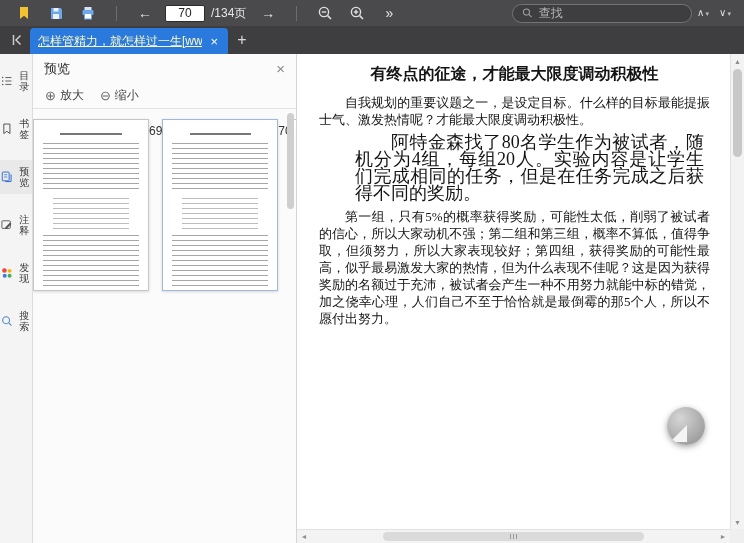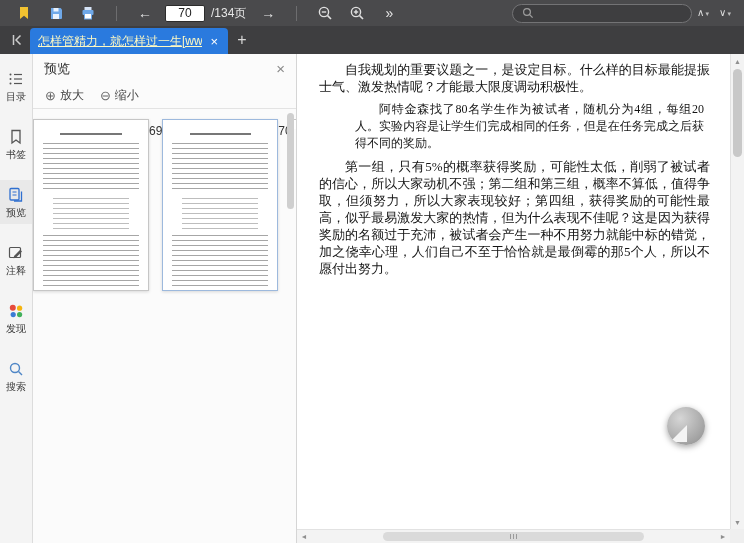--- a/index.html
+++ b/index.html
@@ -40,21 +40,21 @@
                line-height:1; padding:0 2px; }
   .tab-add { background:none; border:none; color:#d8d8d8; font-size:16px; width:28px;
              height:28px; cursor:pointer; }
 
   
   .content { position:absolute; top:54px; left:0; right:0; bottom:0; display:flex; }
 
   
   .rail { width:33px; background:#f4f4f4; border-right:1px solid #dcdcdc; display:flex;
           flex-direction:column; align-items:center; padding-top:10px; gap:14px; flex:none; }
-  .rail-item { display:flex; flex-direction:column; align-items:center; gap:3px; width:100%;
+  .rail-item { display:flex; flex-direction:row; align-items:center; gap:3px; width:100%;
                padding:6px 0; cursor:pointer; }
   .rail-item.active { background:#e9e9e9; }
   .rail-label { font-size:10px; color:#3a3a3a; line-height:1.1; text-align:center; }
 
   
   .preview-panel { width:264px; background:#fbfbfb; border-right:1px solid #d5d5d5;
                    display:flex; flex-direction:column; position:relative; flex:none; }
   .panel-header { height:29px; display:flex; align-items:center; padding:0 11px; flex:none; }
   .panel-title { font-size:13px; color:#333; }
   .panel-close { margin-left:auto; background:none; border:none; color:#8a8a8a; font-size:15px;
@@ -83,21 +83,21 @@
                         background:#cfcfcf; border-radius:4px; cursor:pointer; }
 
   
   .doc-area { flex:1; position:relative; background:#fff; overflow:hidden; }
   .page { position:absolute; top:0; left:0; right:14px; bottom:14px; background:#fff;
           overflow:hidden; padding:7px 20px 0 22px;
           font-family:"Liberation Serif","DejaVu Serif",serif; color:#141414; }
   .page h1 { font-size:16px; text-align:center; font-weight:bold; margin:3px 0 9px; }
   .page p { font-size:13px; line-height:17px; text-indent:2em; text-align:justify;
             margin-bottom:6px; }
-  .page p.quote { margin-left:36px; margin-right:6px; font-size:12px; line-height:17px; }
+  .page p.quote { margin-left:36px; margin-right:6px; font-size:18px; line-height:17px; }
 
   
   .v-scrollbar { position:absolute; top:0; right:0; width:14px; bottom:14px; background:#f3f3f3;
                  border-left:1px solid #e2e2e2; cursor:pointer; }
   .sb-arrow { position:absolute; left:0; width:13px; height:14px; color:#8f8f8f; font-size:7px;
               display:flex; align-items:center; justify-content:center; cursor:pointer; }
   .sb-arrow.up { top:0; }  .sb-arrow.down { bottom:0; }
   .v-thumb { position:absolute; top:15px; left:2px; width:9px; height:88px; background:#c8c8c8;
              border-radius:5px; cursor:pointer; }
   .h-scrollbar { position:absolute; left:0; right:14px; bottom:0; height:14px; background:#f3f3f3;
@@ -176,20 +176,21 @@
     </button>
     <button class="tb-btn">
       <span>»</span>
     </button>
 
     <div class="search-box">
       <svg width="12" height="12" viewBox="0 0 12 12">
         <circle cx="5" cy="5" r="3.4" fill="none" stroke="#9d9d9d" stroke-width="1.2"></circle>
         <line x1="7.6" y1="7.6" x2="10.6" y2="10.6" stroke="#9d9d9d" stroke-width="1.3"></line>
       </svg>
+      <input placeholder="查找" style="">
     </div>
 
     <button class="find-btn">
       <span class="find-glyph">∧</span>
       <span class="find-caret">▾</span>
     </button>
     <button class="find-btn">
       <span class="find-glyph">∨</span>
       <span class="find-caret">▾</span>
     </button>
@@ -301,20 +302,21 @@
         <div class="thumb-caption">70</div>
         <div class="thumb-page partial"></div>
         <div class="panel-scrollbar">
           <div class="panel-scroll-thumb"></div>
         </div>
       </div>
     </aside>
 
     <main class="doc-area">
       <div class="page">
+        <h1>有终点的征途，才能最大限度调动积极性</h1>
         <p>自我规划的重要议题之一，是设定目标。什么样的目标最能提振士气、激发热情呢？才能最大限度调动积极性。</p>
         <p class="quote">阿特金森找了80名学生作为被试者，随机分为4组，每组20人。实验内容是让学生们完成相同的任务，但是在任务完成之后获得不同的奖励。</p>
         <p>第一组，只有5%的概率获得奖励，可能性太低，削弱了被试者的信心，所以大家动机不强；第二组和第三组，概率不算低，值得争取，但须努力，所以大家表现较好；第四组，获得奖励的可能性最高，似乎最易激发大家的热情，但为什么表现不佳呢？这是因为获得奖励的名额过于充沛，被试者会产生一种不用努力就能中标的错觉，加之侥幸心理，人们自己不至于恰恰就是最倒霉的那5个人，所以不愿付出努力。</p>
 
       </div>
 
       <div class="v-scrollbar">
         <span class="sb-arrow up">▲</span>
         <div class="v-thumb"></div>
         <span class="sb-arrow down">▼</span>

